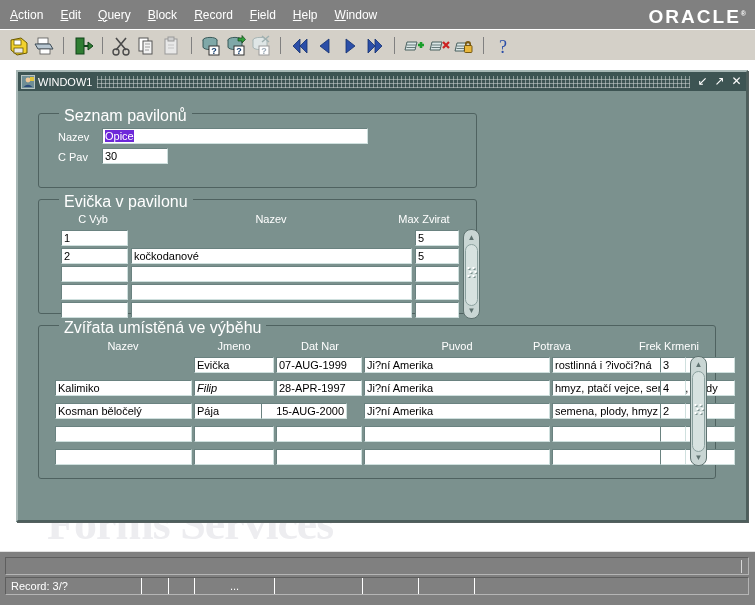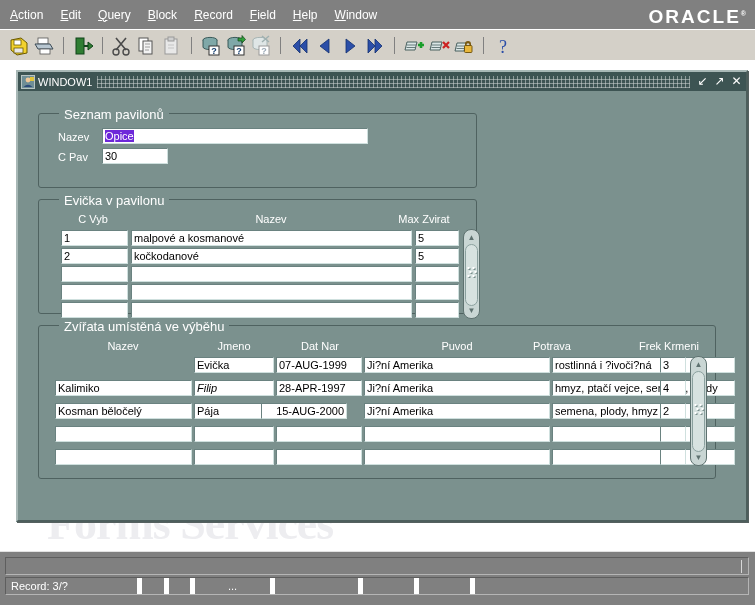--- a/index.html
+++ b/index.html
@@ -103,21 +103,21 @@
   .frame{
     position:absolute;
     border:1px solid #4f6260;
     border-radius:3px;
     background:transparent;
   }
   .frame > .frame-label{
     position:absolute;top:-7px;left:20px;
     background:#7b918e;
     padding:0 5px;
-    font-size:13px;color:#ffffff;white-space:nowrap;
+    font-size:16px;color:#ffffff;white-space:nowrap;
   }
 
   
   .prompt{
     position:absolute;color:#ffffff;font-size:11px;white-space:nowrap;
   }
   .colhdr{
     position:absolute;color:#ffffff;font-size:11px;white-space:nowrap;text-align:center;
   }
 
@@ -185,21 +185,21 @@
   }
   #status-cells{
     position:absolute;left:5px;top:25px;width:744px;height:18px;
     border:1px solid;
     border-color:#5e5e5e #b5b5b5 #b5b5b5 #5e5e5e;
     box-sizing:border-box;
     display:flex;
   }
   .scell{
     height:100%;box-sizing:border-box;
-    border-right:5px solid #ffffff;
+    border-right:1px solid #ffffff;
     color:#ffffff;font-size:11px;line-height:16px;
     padding-left:5px;white-space:nowrap;overflow:hidden;
   }
   .scell.last{border-right:none;}
   .scell.center{text-align:center;padding-left:0;}
 </style>
 </head>
 <body>
 
 <div id="menubar">
@@ -407,21 +407,20 @@
     </div>
 
     <div class="frame" style="left:20px;top:108px;width:437px;height:113px;">
       <div class="frame-label">Evička v pavilonu</div>
 
       <div class="colhdr" style="left:22px;top:13px;width:64px;">C Vyb</div>
       <div class="colhdr" style="left:88px;top:13px;width:288px;">Nazev</div>
       <div class="colhdr" style="left:349px;top:13px;width:72px;">Max Zvirat</div>
 
       <div class="titem" style="left:22px;top:30px;width:67px;height:16px;">1</div>
-      <div class="titem" style="left:92px;top:30px;width:281px;height:16px;">malpové a kosmanové</div>
       <div class="titem" style="left:376px;top:30px;width:44px;height:16px;">5</div>
 
       <div class="titem" style="left:22px;top:48px;width:67px;height:16px;">2</div>
       <div class="titem" style="left:92px;top:48px;width:281px;height:16px;">kočkodanové</div>
       <div class="titem" style="left:376px;top:48px;width:44px;height:16px;">5</div>
 
       <div class="titem" style="left:22px;top:66px;width:67px;height:16px;"></div>
       <div class="titem" style="left:92px;top:66px;width:281px;height:16px;"></div>
       <div class="titem" style="left:376px;top:66px;width:44px;height:16px;"></div>
 

